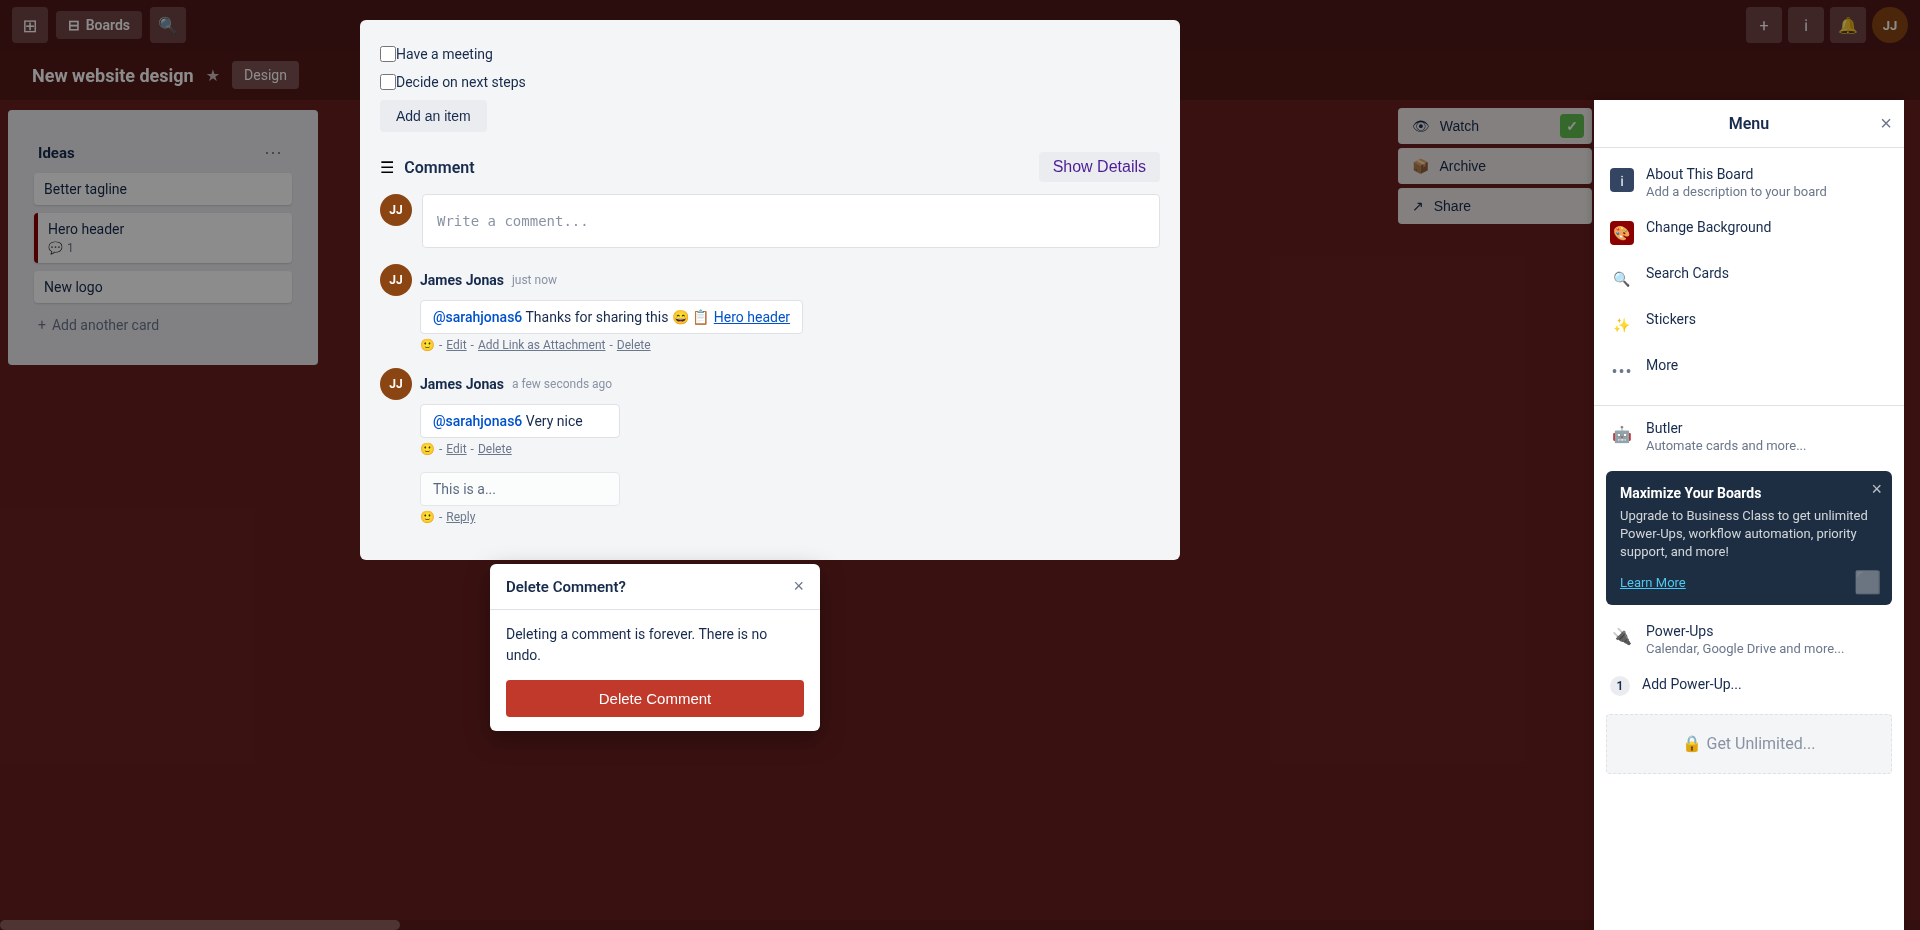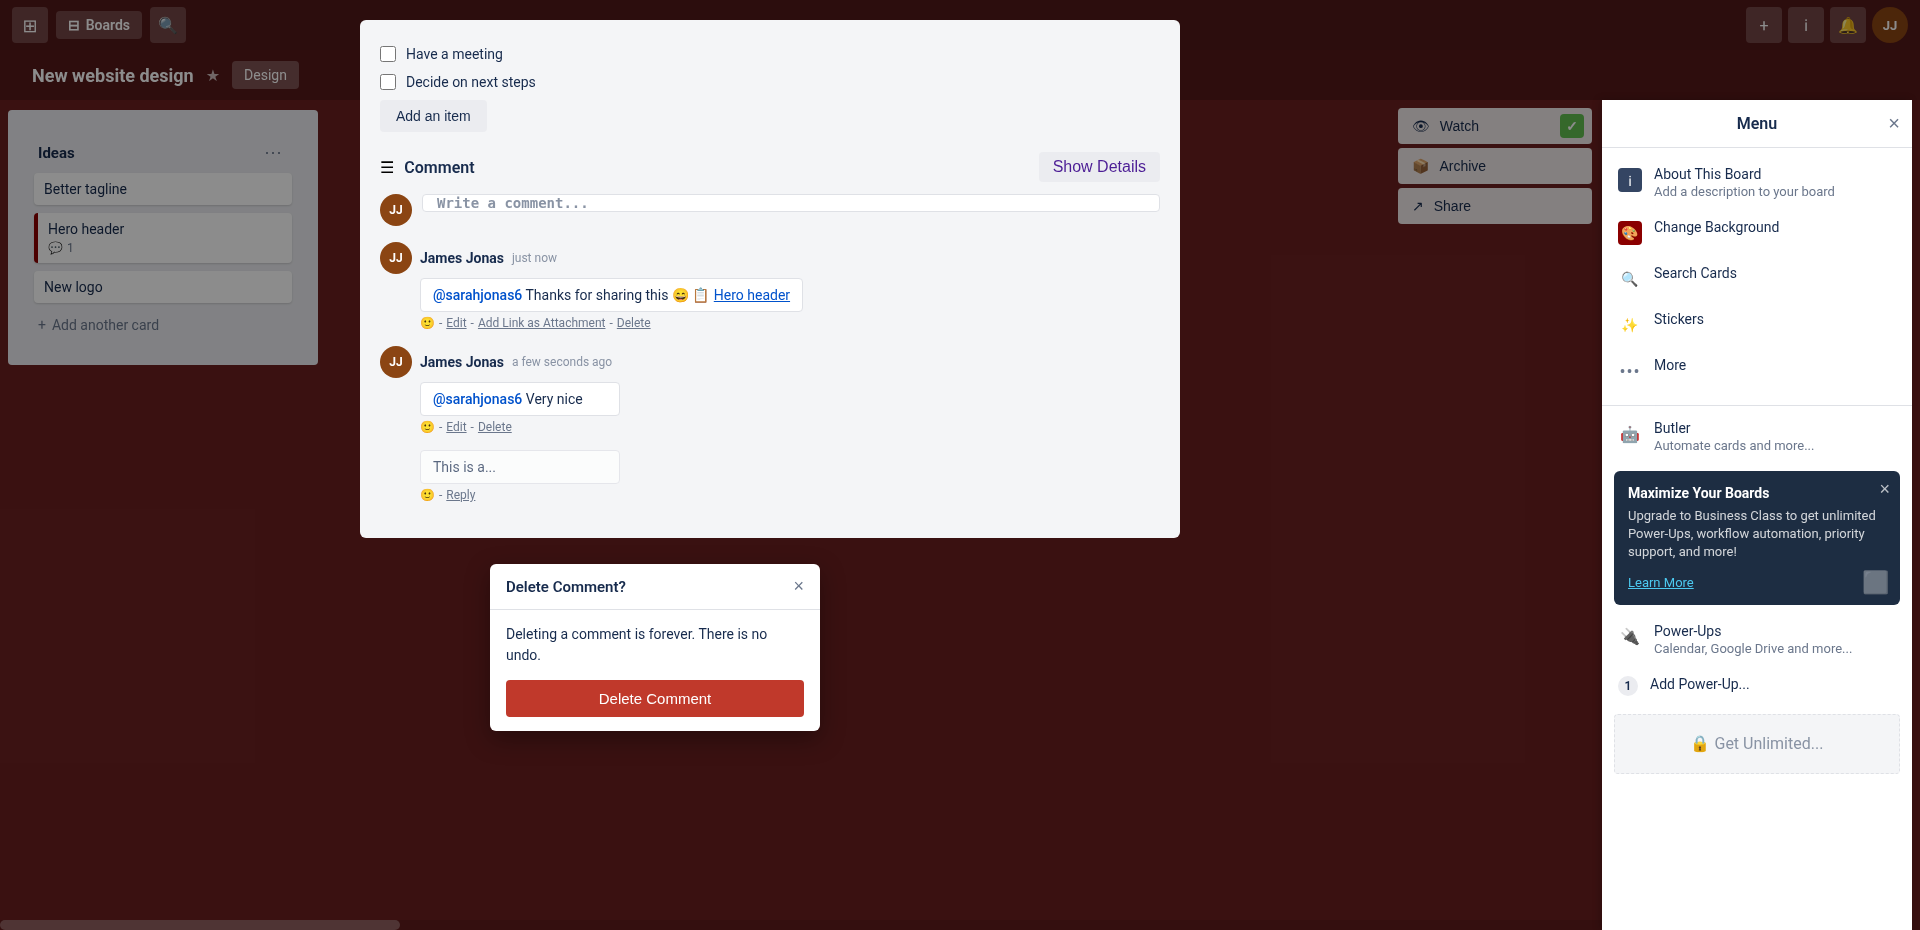--- a/index.html
+++ b/index.html
@@ -192,21 +192,20 @@
       overflow-y: auto;
       padding: 20px;
       position: relative;
       flex-shrink: 0;
     }
 
     
     .modal-checklist-item {
       display: flex;
       align-items: center;
-      gap: 10px;
       padding: 6px 0;
       font-size: 14px;
       color: #172b4d;
     }
     .modal-checklist-item input[type="checkbox"] {
       width: 16px; height: 16px; cursor: pointer;
     }
     .add-item-btn {
       background: #ebecf0;
       border: none;
@@ -261,27 +260,26 @@
       font-weight: 700;
       color: white;
       flex-shrink: 0;
     }
     .avatar-jj { background: #8b4513; }
     .avatar-sj { background: #2980b9; }
     .comment-input {
       flex: 1;
       border: 1px solid #dfe1e6;
       border-radius: 4px;
-      padding: 0 14px;
+      padding: 18px 14px;
       font-size: 14px;
       color: #172b4d;
       background: white;
       resize: none;
       cursor: text;
-      font-weight: bold;
     }
     .comment-input::placeholder { color: #8993a4; }
 
     
     .activity-entry { margin-bottom: 16px; }
     .activity-entry-header {
       display: flex;
       align-items: center;
       gap: 8px;
       margin-bottom: 4px;
@@ -360,21 +358,21 @@
       display: flex; align-items: center; justify-content: center;
       font-size: 14px;
       font-weight: 700;
       position: absolute;
       right: 8px;
     }
 
     
     .menu-panel {
       position: absolute;
-      right: 8px;
+      right: 16px;
       top: 0;
       width: 310px;
       height: 100%;
       background: white;
       z-index: 30;
       overflow-y: auto;
       box-shadow: -2px 0 8px rgba(0,0,0,0.2);
     }
     .menu-header {
       display: flex;

